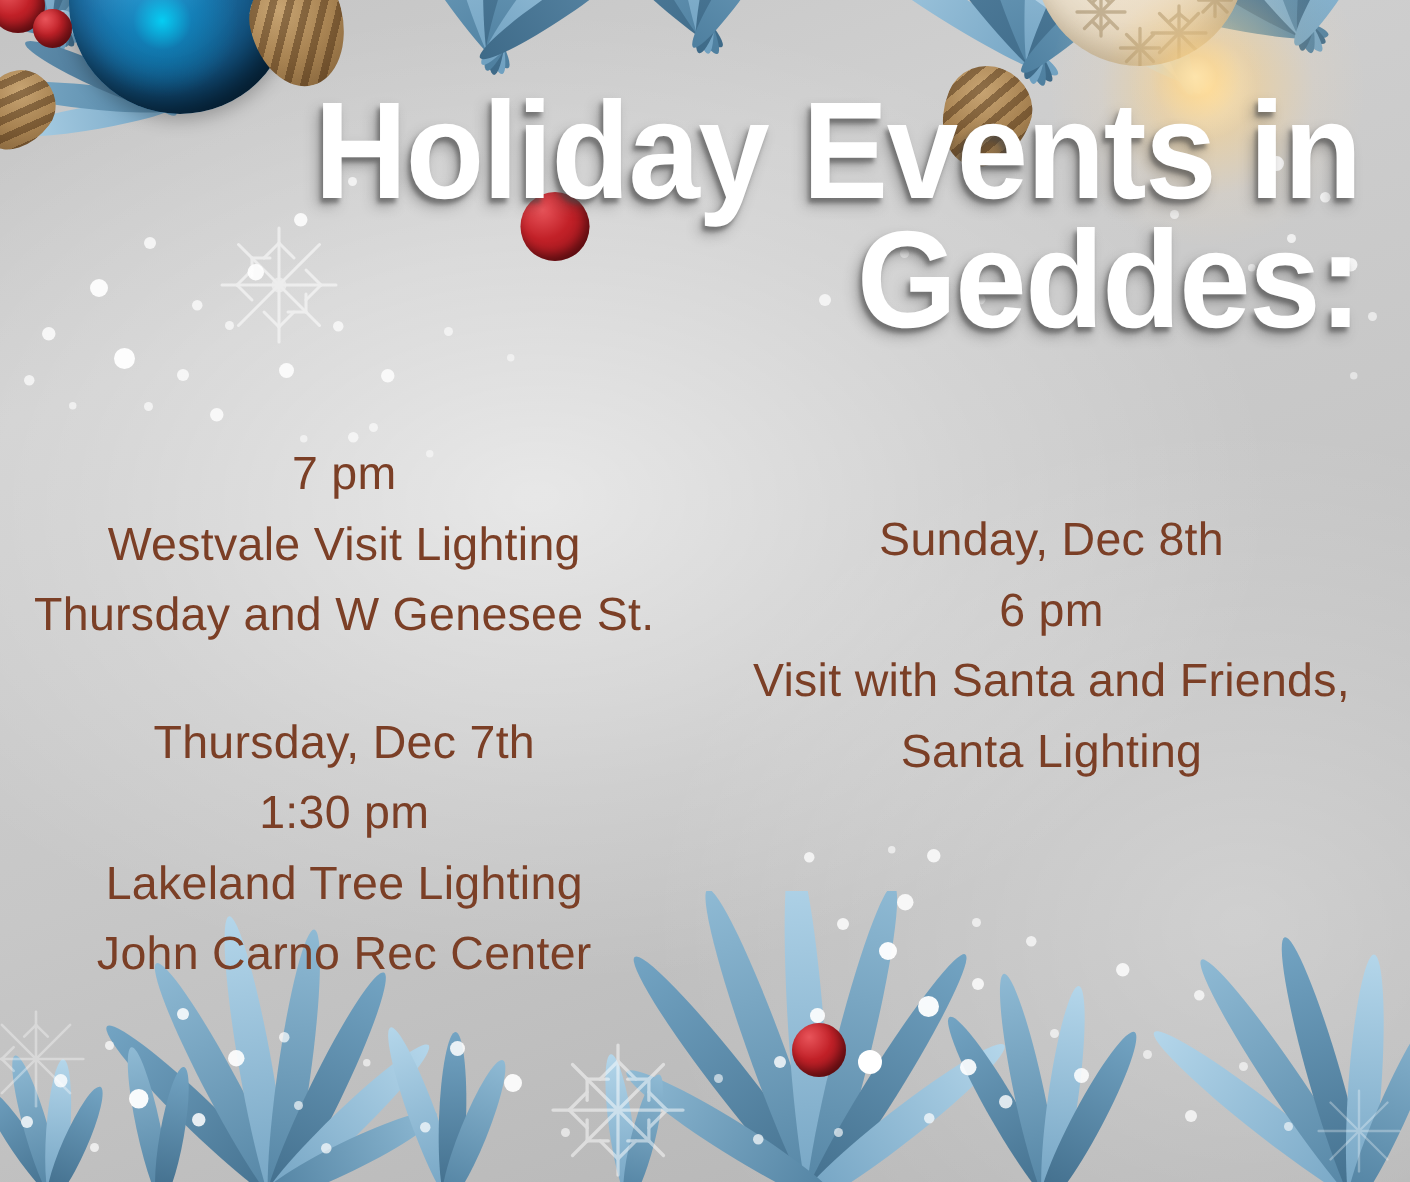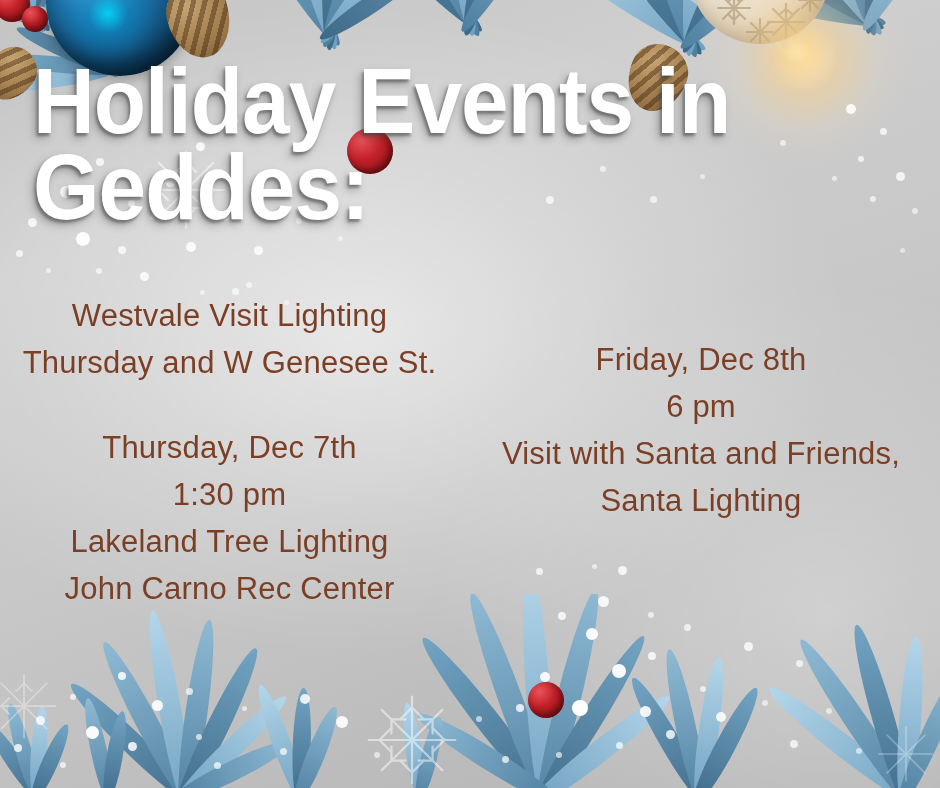--- a/index.html
+++ b/index.html
@@ -39,21 +39,21 @@
     position: absolute;
     border-radius: 50%;
     background: radial-gradient(circle, rgba(255,228,170,0.95) 0%, rgba(255,210,130,0.45) 22%, rgba(255,220,170,0.12) 48%, rgba(255,255,255,0) 72%);
   }
 
   
   #title-block {
     position: absolute;
     left: 0; top: 58px;
     width: 940px;
-    text-align: left;
+    text-align: right;
     z-index: 6;
   }
   .title-line {
     display: block;
     color: #ffffff;
     font-family: "Liberation Sans", sans-serif;
     font-weight: 700;
     font-size: 92px;
     line-height: 86px;
     letter-spacing: -1px;
@@ -474,37 +474,38 @@
   </div>
 
   <div id="title-block">
     <span class="title-line" id="title-line-1">Holiday Events in</span>
     <span class="title-line" id="title-line-2">Geddes:</span>
   </div>
 
   <div class="column" id="column-left">
 
     <div class="event-block">
+      <span class="event-line">7 pm</span>
       <span class="event-line">Westvale Visit Lighting</span>
       <span class="event-line">Thursday and W Genesee St.</span>
     </div>
 
     <div class="event-block">
       <span class="event-line">Thursday, Dec 7th</span>
       <span class="event-line">1:30 pm</span>
       <span class="event-line">Lakeland Tree Lighting</span>
       <span class="event-line">John Carno Rec Center</span>
     </div>
 
   </div>
 
   <div class="column" id="column-right">
 
     <div class="event-block">
-      <span class="event-line">Friday, Dec 8th</span>
+      <span class="event-line">Sunday, Dec 8th</span>
       <span class="event-line">6 pm</span>
       <span class="event-line">Visit with Santa and Friends,</span>
       <span class="event-line">Santa Lighting</span>
     </div>
 
   </div>
 
 </div>
 
 </body></html>

